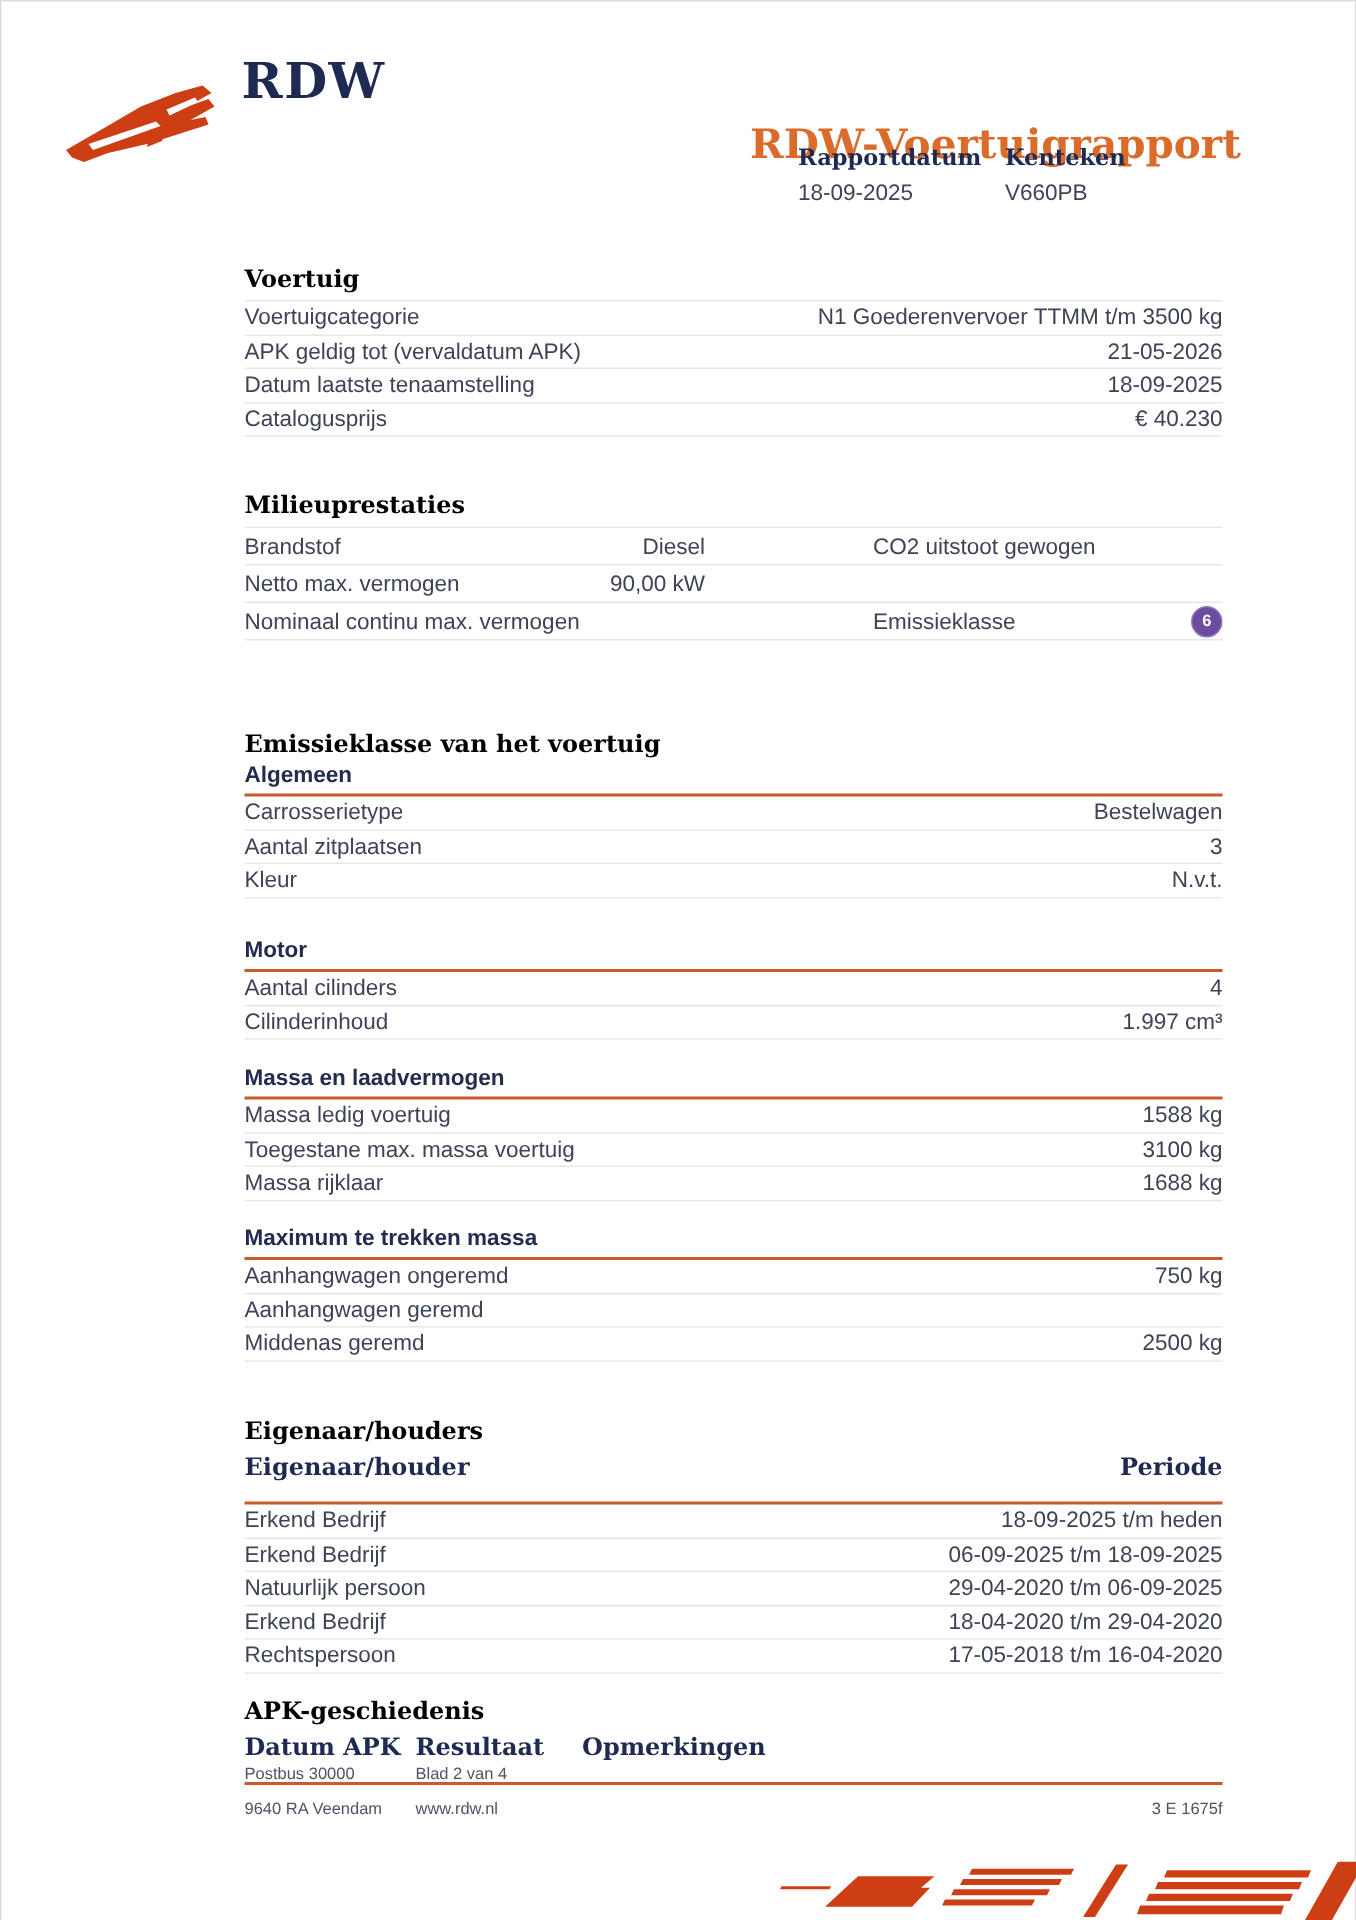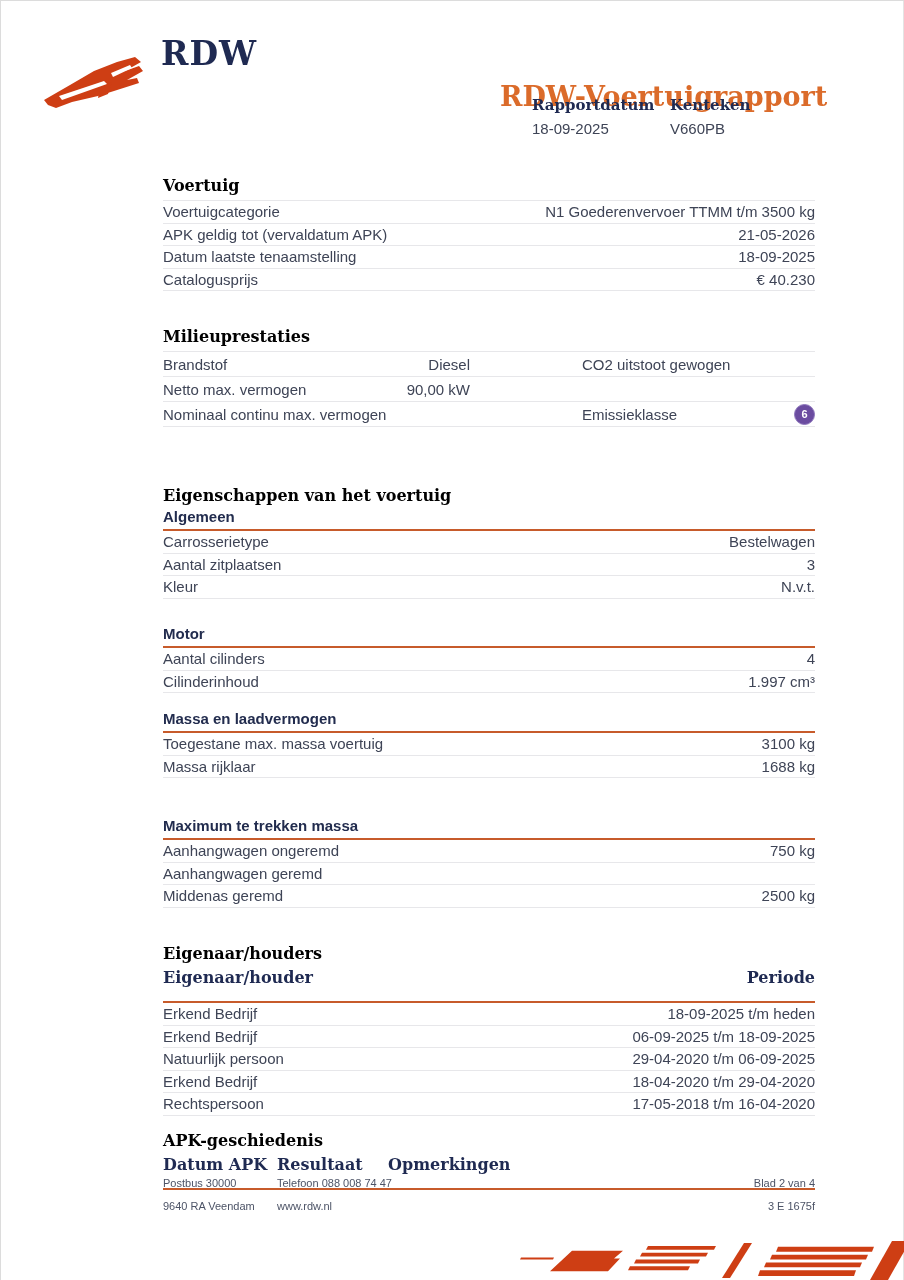--- a/index.html
+++ b/index.html
@@ -148,21 +148,21 @@
         <div class="m-gap"></div>
         <div class="m-right">
           <span>Emissieklasse</span>
           <span class="badge">6</span>
         </div>
       </div>
     </div>
   </div>
 
   <div class="sec" style="top:486px">
-    <div class="sec-title">Eigenschappen van het voertuig</div>
+    <div class="sec-title">Emissieklasse van het voertuig</div>
   </div>
 
   <div class="sec" style="top:508px">
     <div class="subhead">Algemeen</div>
     <div class="rows">
       <div class="row">
         <span>Carrosserietype</span>
         <span class="val">Bestelwagen</span>
       </div>
       <div class="row">
@@ -186,20 +186,24 @@
       <div class="row">
         <span>Cilinderinhoud</span>
         <span class="val">1.997 cm³</span>
       </div>
     </div>
   </div>
 
   <div class="sec" style="top:710px">
     <div class="subhead">Massa en laadvermogen</div>
     <div class="rows">
+      <div class="row">
+        <span>Massa ledig voertuig</span>
+        <span class="val">1588 kg</span>
+      </div>
       <div class="row">
         <span>Toegestane max. massa voertuig</span>
         <span class="val">3100 kg</span>
       </div>
       <div class="row">
         <span>Massa rijklaar</span>
         <span class="val">1688 kg</span>
       </div>
     </div>
   </div>
@@ -256,21 +260,20 @@
     <div class="sec-title">APK-geschiedenis</div>
     <div class="thead apk-head">
       <span class="apk-col1">Datum APK</span>
       <span class="apk-col2">Resultaat</span>
       <span>Opmerkingen</span>
     </div>
   </div>
 
   <div class="f-line" style="top:1177px">
     <span class="f-col1">Postbus 30000</span>
-    <span class="f-col2">Telefoon 088 008 74 47</span>
     <span class="f-col3">Blad 2 van 4</span>
   </div>
   <div class="f-line" style="top:1200px">
     <span class="f-col1">9640 RA Veendam</span>
     <span class="f-col2">www.rdw.nl</span>
     <span class="f-col3">3 E 1675f</span>
   </div>
 
   <svg class="deco" viewBox="0 0 386 40" preserveAspectRatio="none">
     <g fill="#ce3e14">

